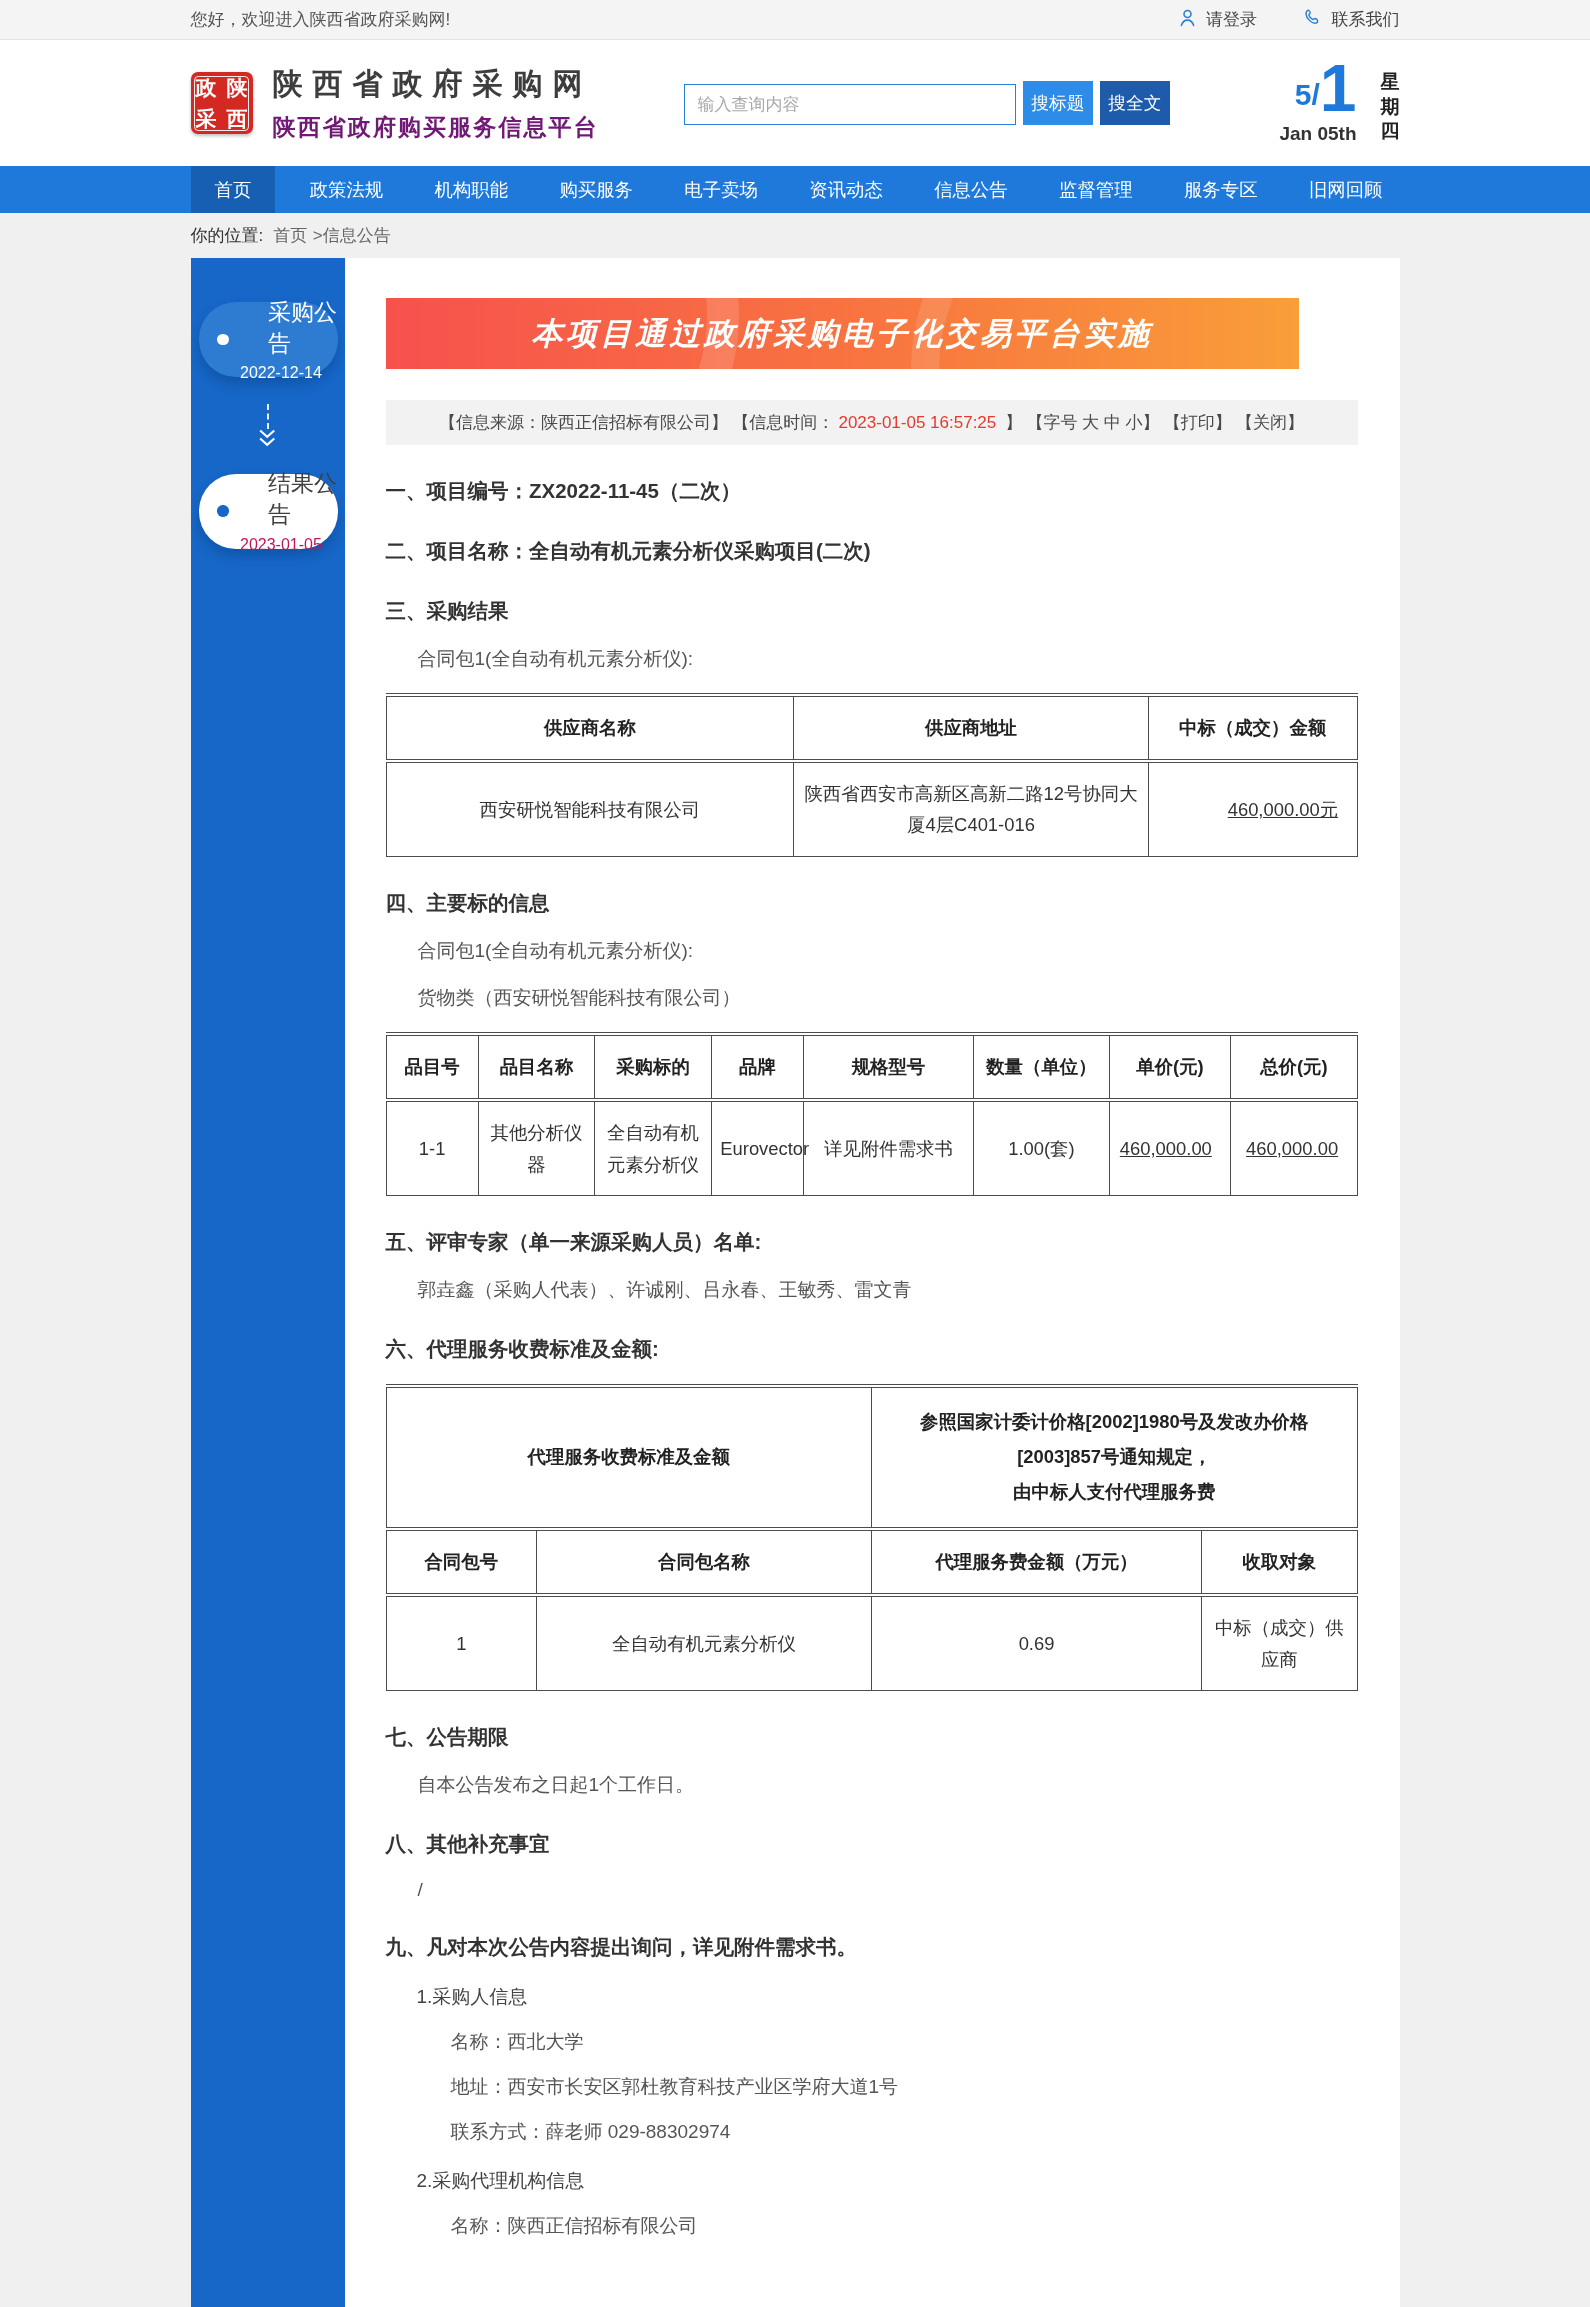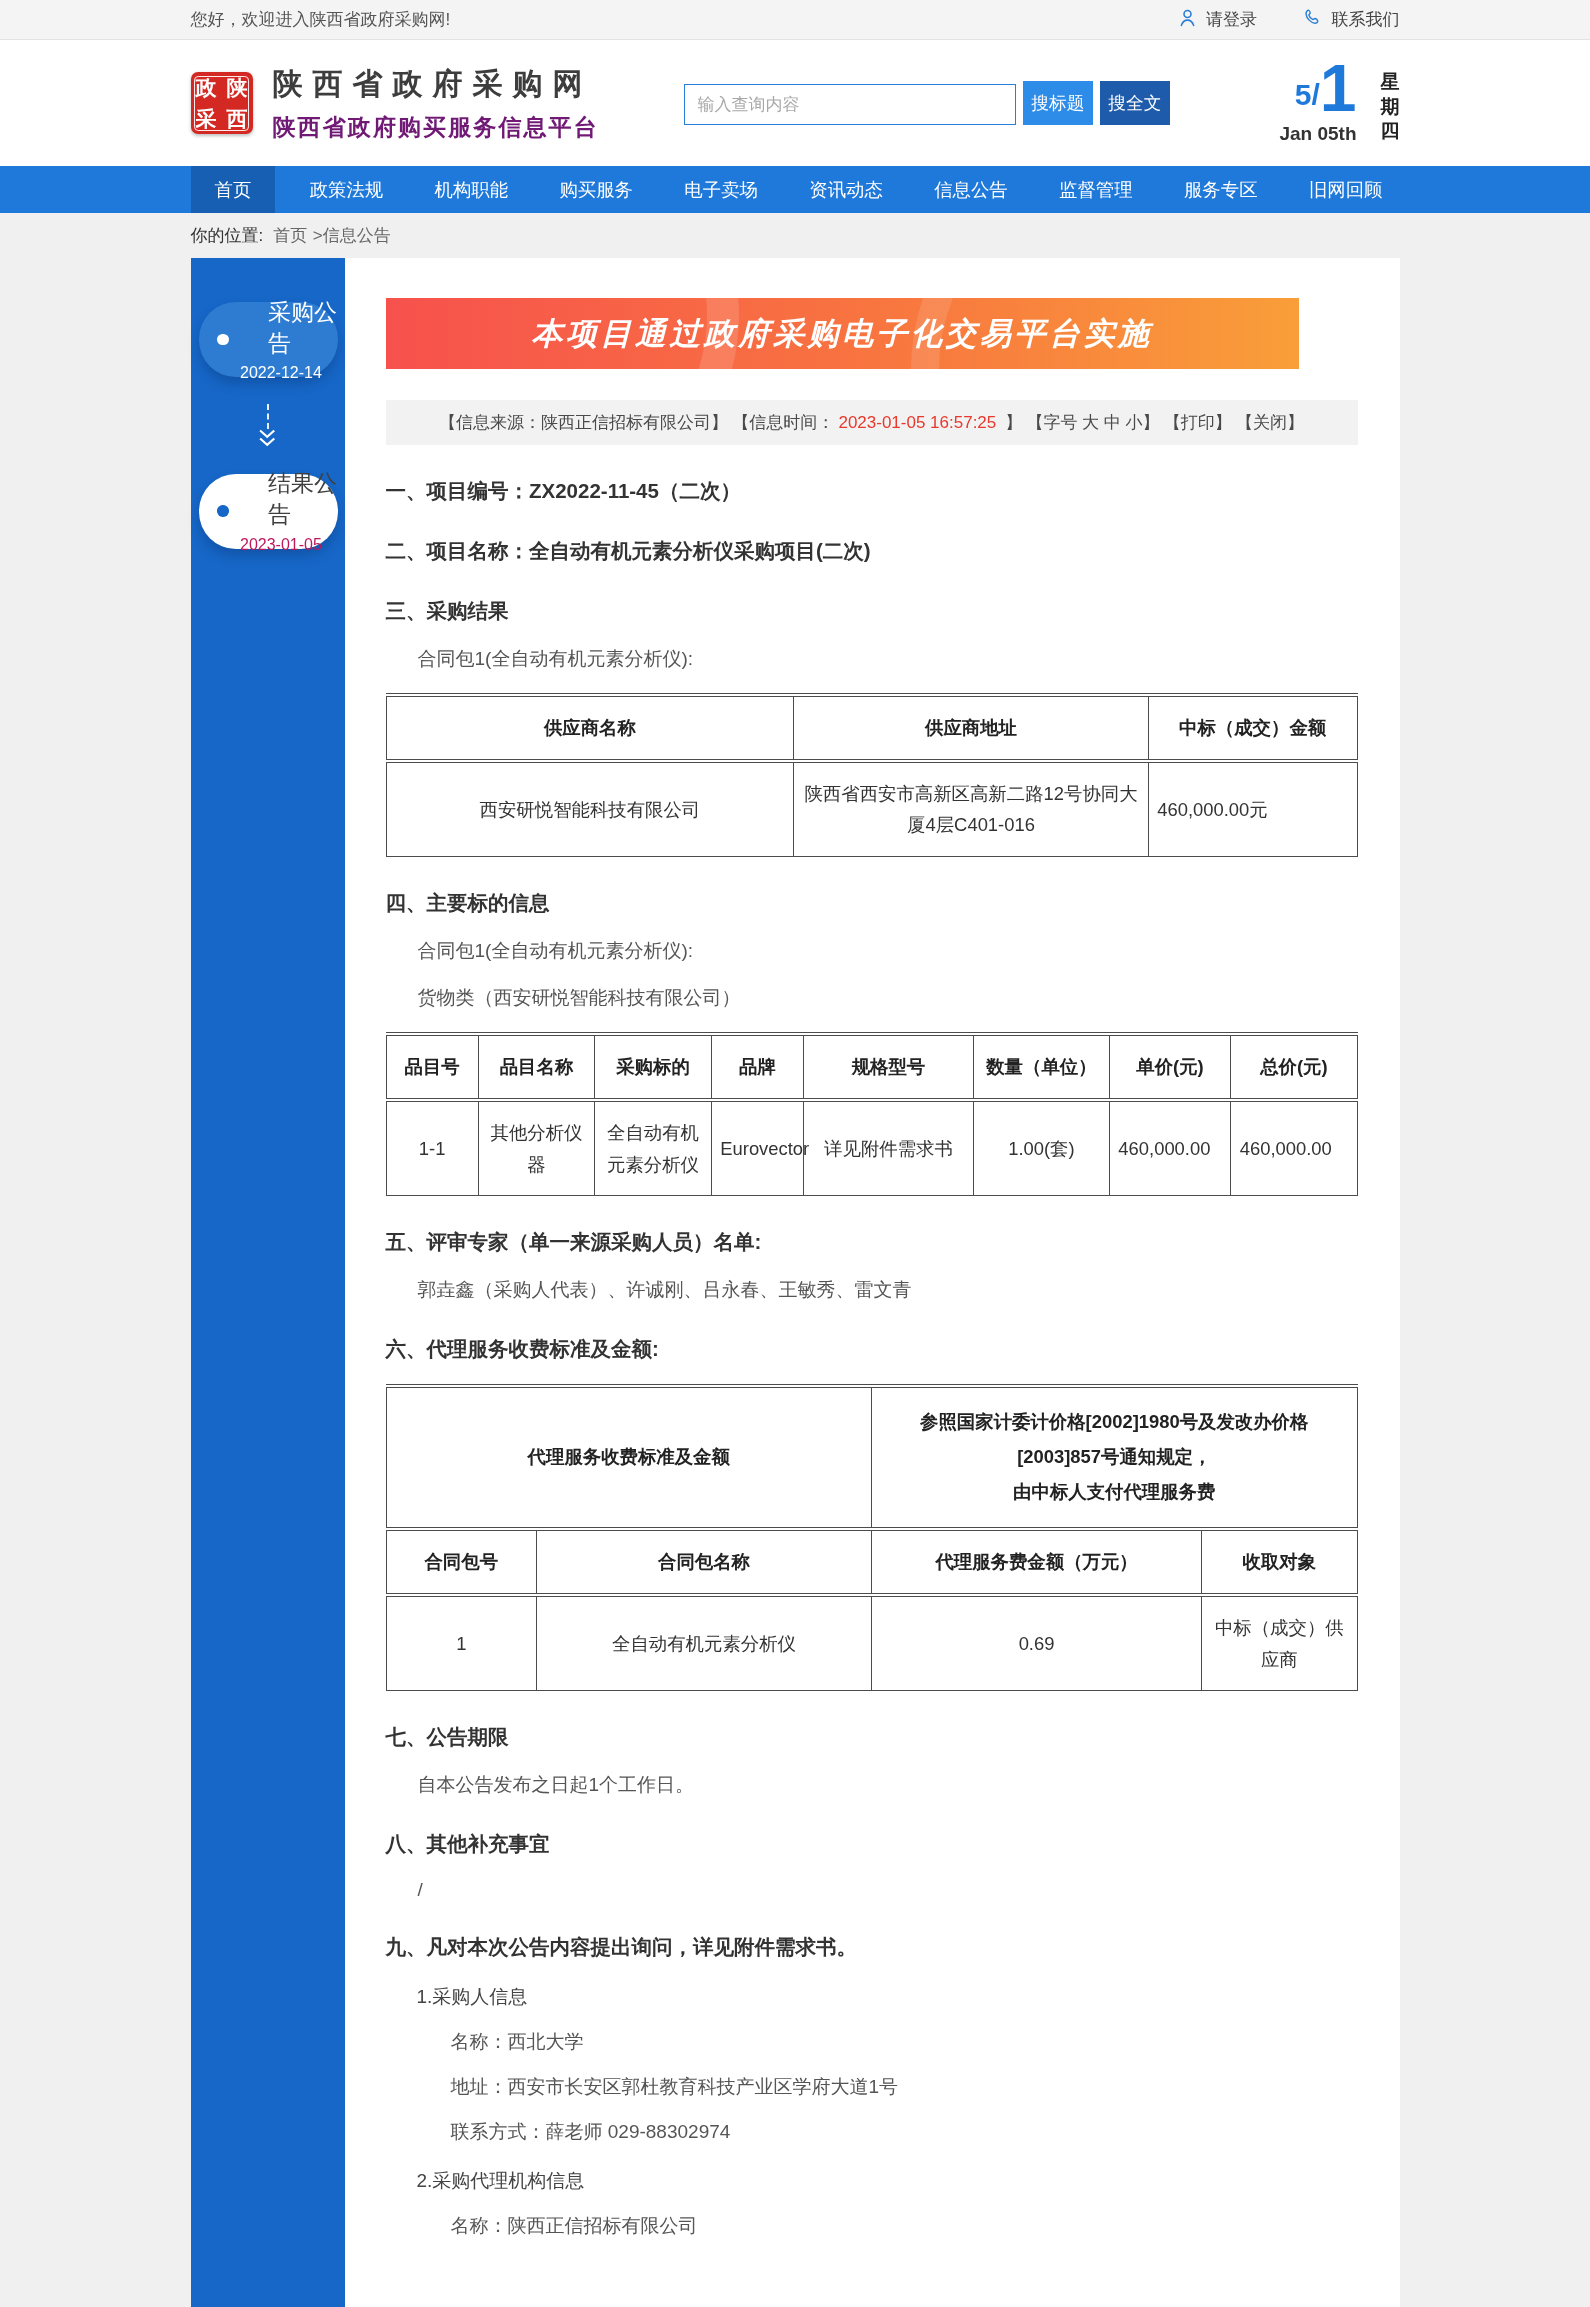--- a/index.html
+++ b/index.html
@@ -97,21 +97,21 @@
 
   h3.sec { font-size:20.5px; font-weight:bold; color:#333; margin:32px 0 0; }
   .ind { font-size:19px; color:#555; margin:21px 0 0; padding-left:32px; }
 
   table.tbl { width:100%; border-collapse:collapse; margin-top:21px; table-layout:fixed; }
   .tbl th { font-size:18.4px; color:#222; font-weight:bold; padding:17px 7px;
             border:1.4px solid #4c4c4c; border-top:4.2px double #4c4c4c; border-bottom:4.2px double #4c4c4c;
             text-align:center; line-height:1.5; }
   .tbl td { font-size:18.4px; color:#333; padding:15.5px 8.5px; border:1.4px solid #4c4c4c;
             text-align:center; line-height:1.7; }
-  .tbl .amount { text-align:left; padding-right:18.4px; }
+  .tbl .amount { text-align:right; padding-right:18.4px;text-decoration:underline; }
   .tbl .fee-merge { font-weight:bold; color:#222; padding:17px 21px; line-height:1.9;
                     border-top:4.2px double #4c4c4c; white-space:pre-line; }
 
   .c-title { font-size:19px; color:#444; margin-top:22.6px; padding-left:31px; }
   .c-line { font-size:19px; color:#555; margin-top:18.4px; padding-left:65px; }
 </style>
 </head>
 <body>
 
 <div class="topbar">

